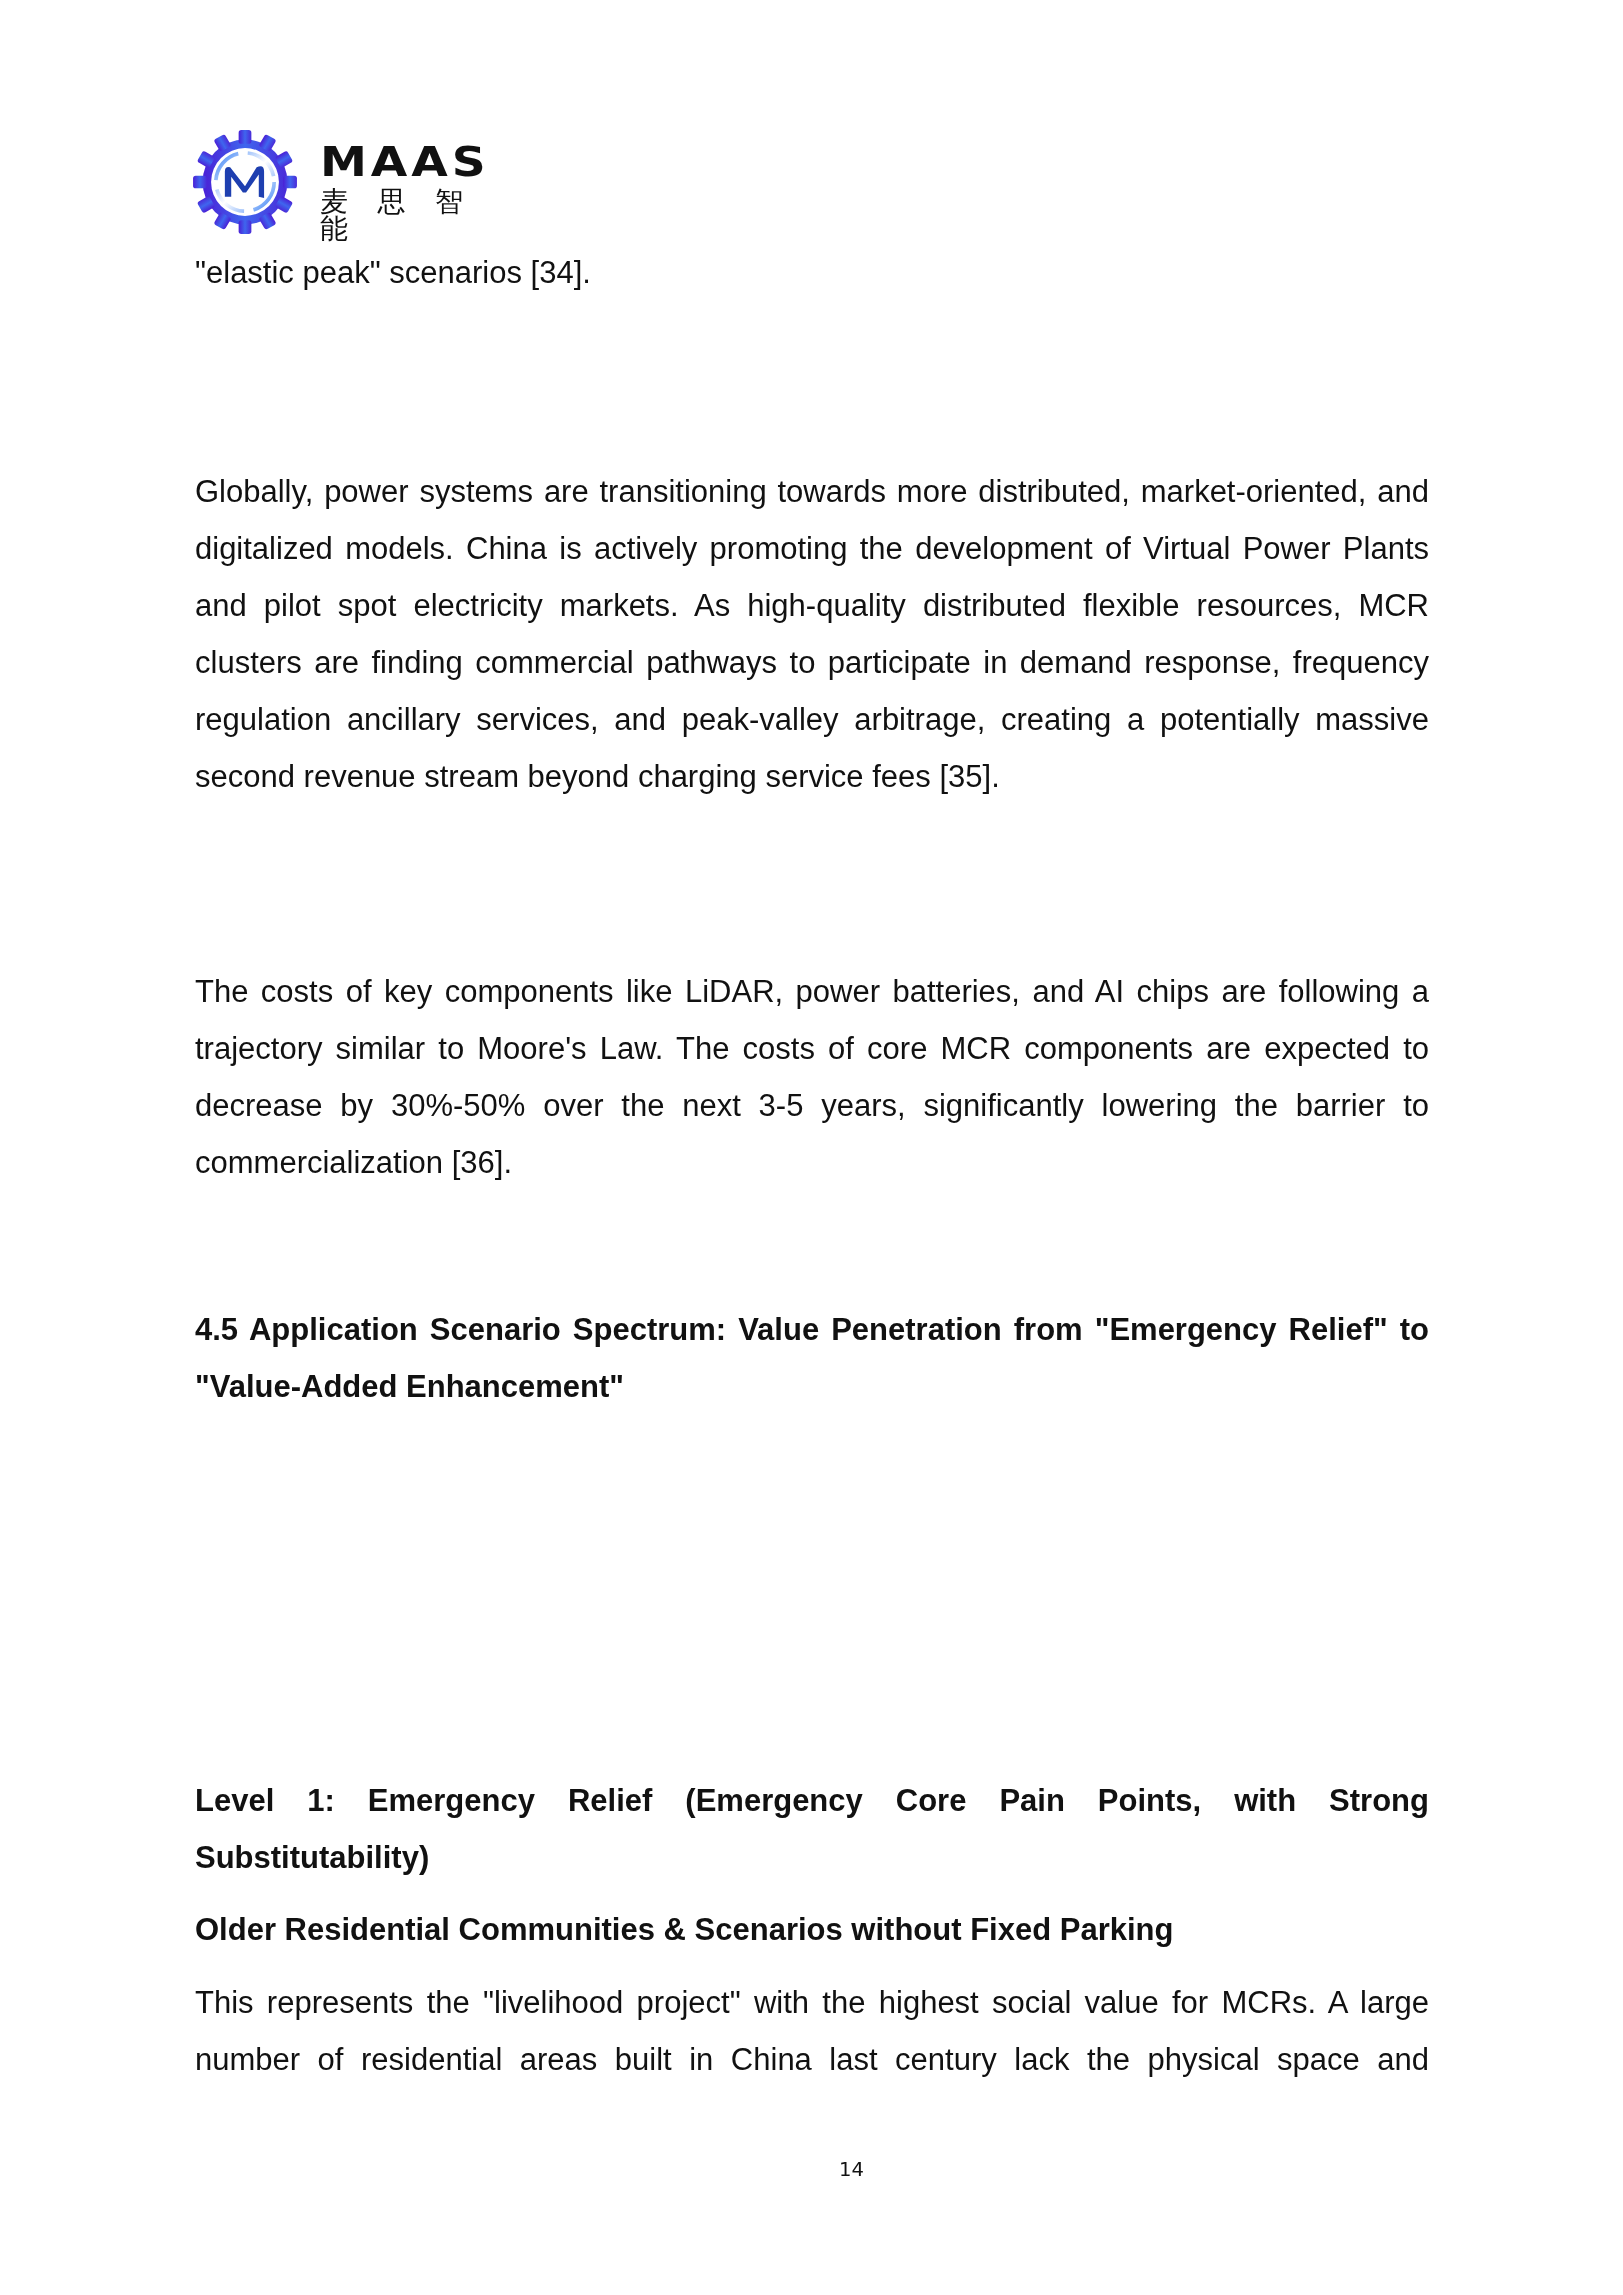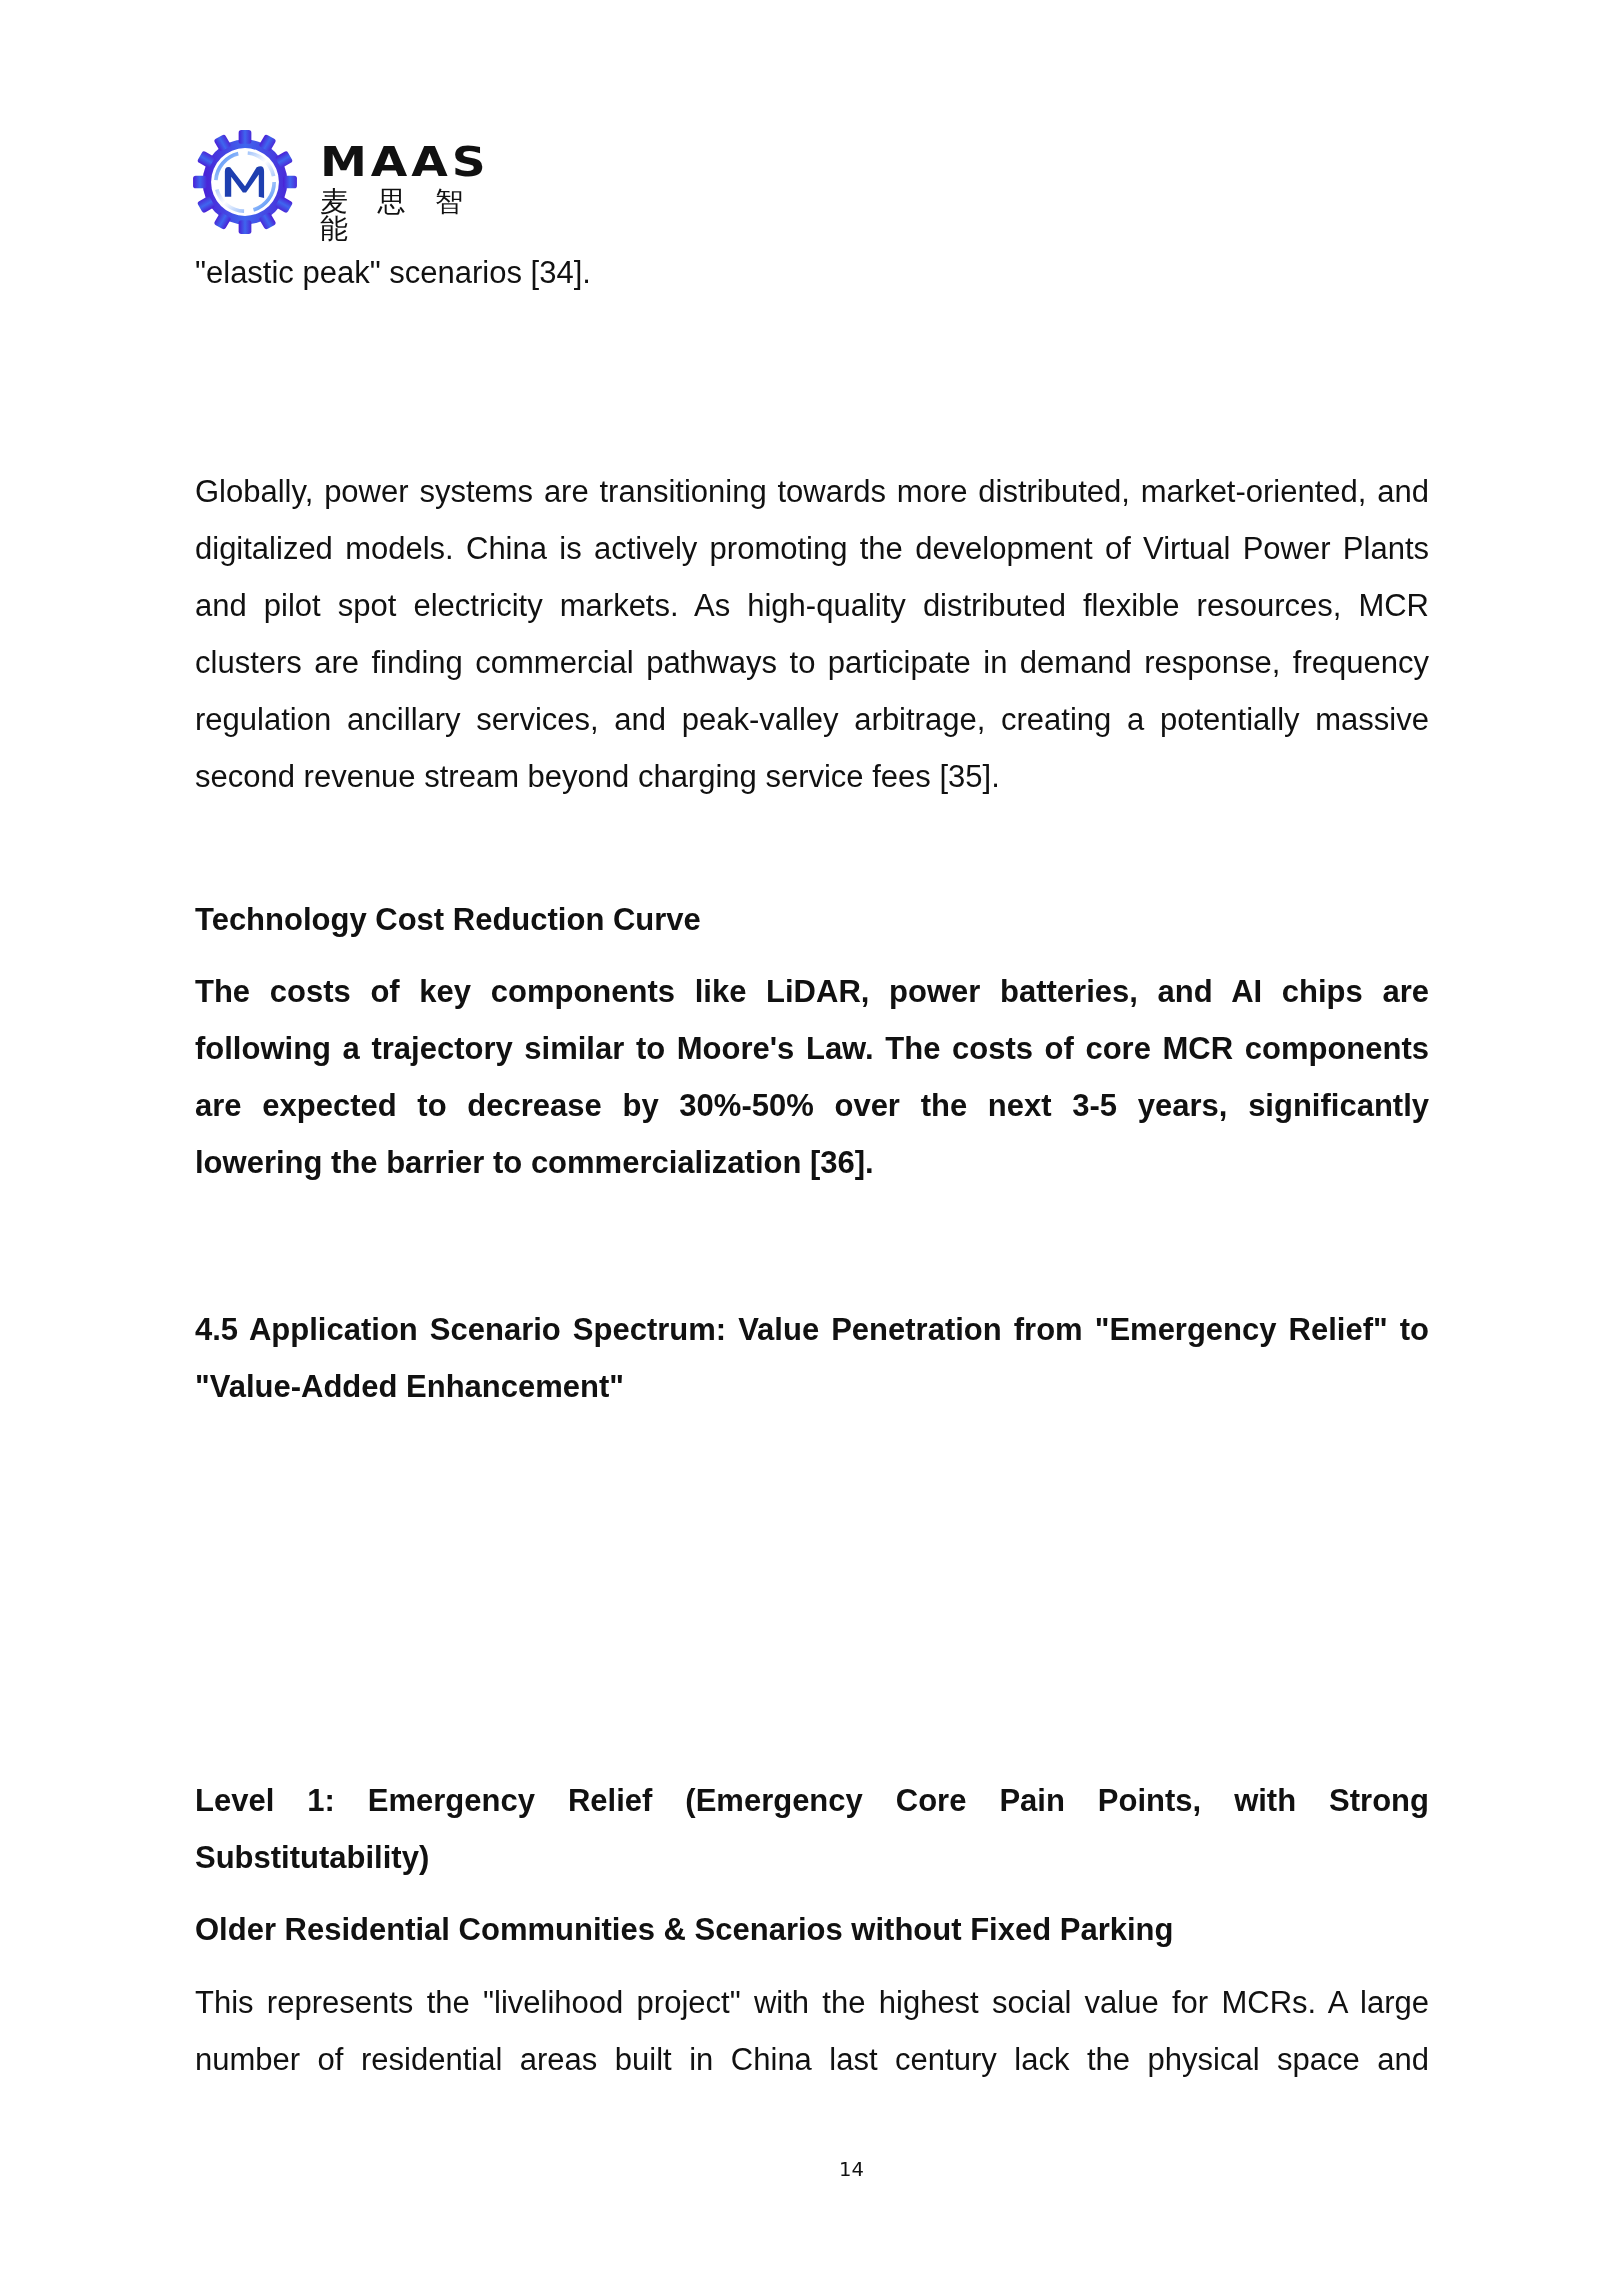--- a/index.html
+++ b/index.html
@@ -66,22 +66,21 @@
       <path d="M62 128 V80 Q62 70 72 72 L100 108 L122 72 Q136 66 136 80 V130 L126 128 V86 L102 120 H96 L74 90 V128 Z" fill="#1e3fb0"></path>
     </svg>
     <div class="logo-word">MAAS</div>
     <div class="logo-cn">麦思智能</div>
   </div>
 
   <p class="blk last-left" style="top:244px;">"elastic peak" scenarios [34].</p>
 
   <p class="blk last-left" style="top:463px;">Globally, power systems are transitioning towards more distributed, market-oriented, and digitalized models. China is actively promoting the development of Virtual Power Plants and pilot spot electricity markets. As high-quality distributed flexible resources, MCR clusters are finding commercial pathways to participate in demand response, frequency regulation ancillary services, and peak-valley arbitrage, creating a potentially massive second revenue stream beyond charging service fees [35].</p>
 
-  <p class="blk bold last-left" style="top:891px;">Technology Cost Reduction Curve</p>
-  <p class="blk last-left" style="top:963px;font-weight:bold;">The costs of key components like LiDAR, power batteries, and AI chips are following a trajectory similar to Moore's Law. The costs of core MCR components are expected to decrease by 30%-50% over the next 3-5 years, significantly lowering the barrier to commercialization [36].</p>
+  <p class="blk last-left" style="top:963px;">The costs of key components like LiDAR, power batteries, and AI chips are following a trajectory similar to Moore's Law. The costs of core MCR components are expected to decrease by 30%-50% over the next 3-5 years, significantly lowering the barrier to commercialization [36].</p>
 
   <p class="blk bold last-left" style="top:1301px;">4.5 Application Scenario Spectrum: Value Penetration from "Emergency Relief" to "Value-Added Enhancement"</p>
 
   <p class="blk bold last-left" style="top:1772px;">Level 1: Emergency Relief (Emergency Core Pain Points, with Strong Substitutability)</p>
   <p class="blk bold last-left" style="top:1901px;">Older Residential Communities &amp; Scenarios without Fixed Parking</p>
   <p class="blk" style="top:1974px; text-align-last: justify;">This represents the "livelihood project" with the highest social value for MCRs. A large number of residential areas built in China last century lack the physical space and</p>
 
   <div class="page-num">14</div>
 </div>
 

